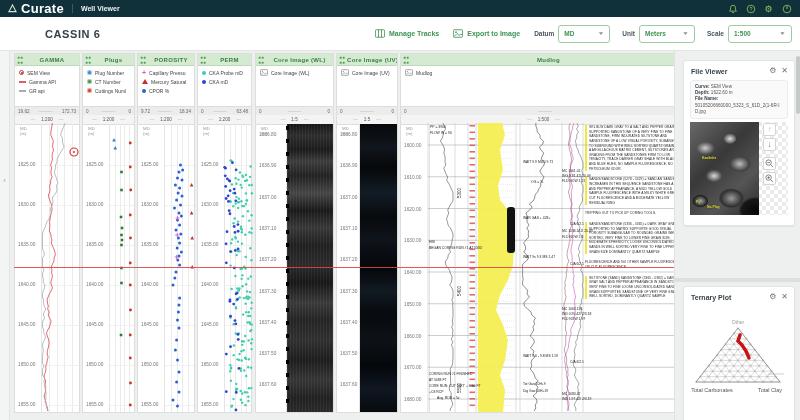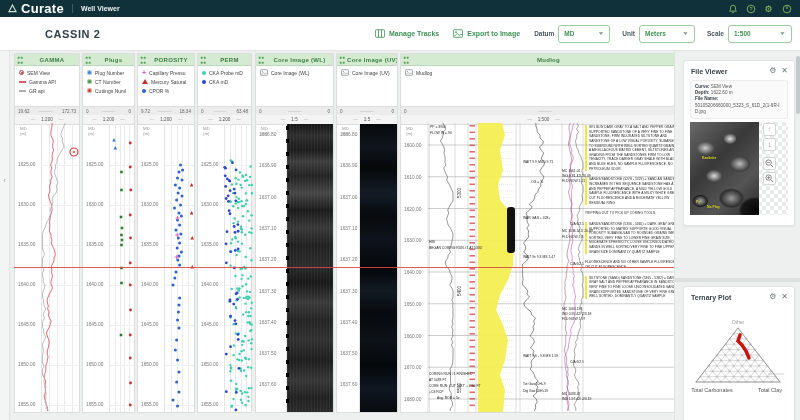--- a/index.html
+++ b/index.html
@@ -102,21 +102,21 @@
     <span class="tn-ic">
       <svg width="10" height="10" viewBox="0 0 12 12">
           <circle cx="6" cy="6" r="4.6" fill="none" stroke="#8ec25c" stroke-width="1"></circle>
           <line x1="6" y1="2.6" x2="6" y2="6" stroke="#8ec25c" stroke-width="1.2"></line>
         </svg>
       </span>
   </span>
 </div>
 
 <div class="pagebar">
-  <span class="welltitle">CASSIN 2</span>
+  <span class="welltitle">CASSIN 6</span>
   <span style="margin-left:auto"></span>
   <span class="tool-btn" style="margin-right:14px">
     <svg width="10" height="9" viewBox="0 0 12 10">
         <rect x="0.5" y="0.5" width="11" height="9" rx="1" fill="none" stroke="#3f9254"></rect>
         <line x1="4.2" y1="0.5" x2="4.2" y2="9.5" stroke="#3f9254"></line>
         <line x1="7.8" y1="0.5" x2="7.8" y2="9.5" stroke="#3f9254"></line>
       </svg>
     <span>Manage Tracks</span>
     </span>
   <span class="tool-btn" style="margin-right:14px">

